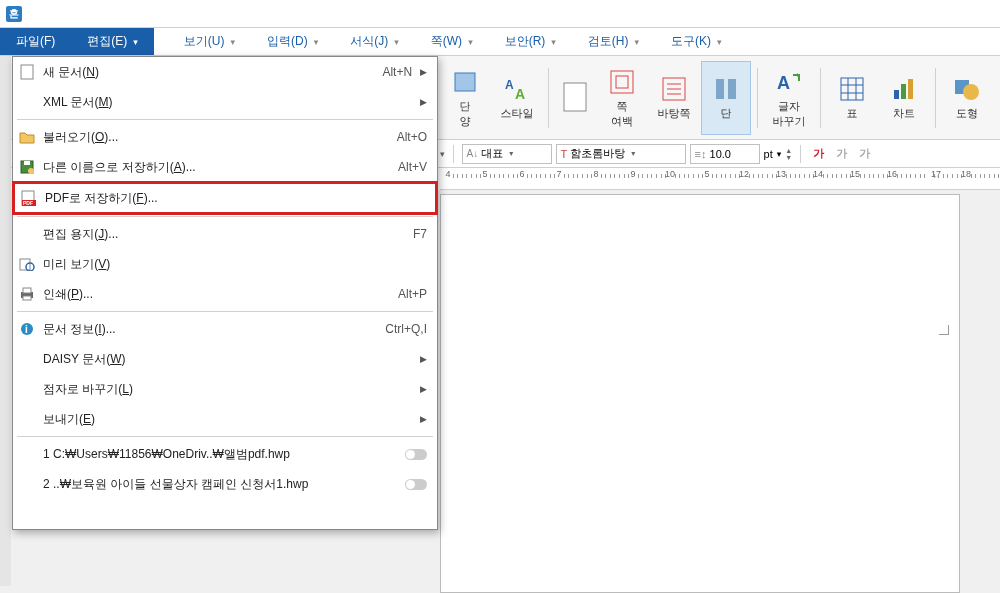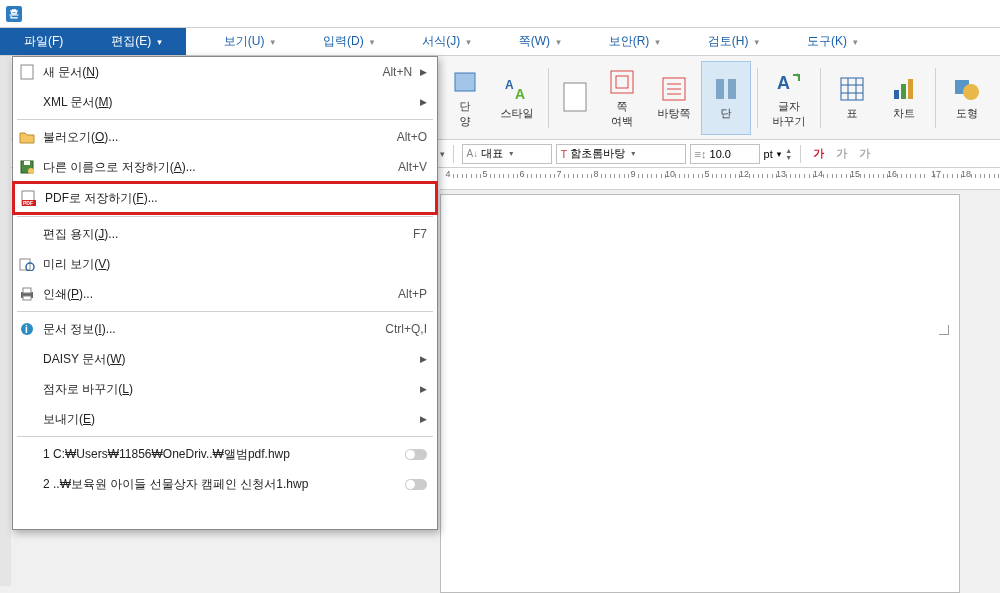--- a/index.html
+++ b/index.html
@@ -5,21 +5,21 @@
     * { margin: 0; padding: 0; box-sizing: border-box; }
     body { font-family: "Malgun Gothic", sans-serif; font-size: 12px; background: #fff; overflow: hidden; width: 1000px; height: 593px; position: relative; }
     
     
     .titlebar { height: 28px; background: #fff; border-bottom: 1px solid #d0d0d0; display: flex; align-items: center; padding-left: 6px; }
     .app-icon { width: 16px; height: 16px; background: #2e7cc0; border-radius: 2px; display: flex; align-items: center; justify-content: center; color: #fff; font-size: 10px; font-weight: bold; }
     .doc-title { flex: 1; text-align: right; padding-right: 10px; color: #1a5490; font-size: 13px; font-weight: bold; }
 
     
     .menubar { height: 28px; background: #fff; display: flex; align-items: stretch; border-bottom: 1px solid #d0d0d0; }
-    .menu-item { display: flex; align-items: center; padding: 0 24px; color: #195ea9; font-size: 12px; cursor: pointer; position: relative; }
+    .menu-item { display: flex; align-items: center; padding: 0 16px; color: #195ea9; font-size: 12px; cursor: pointer; position: relative; }
     .menu-item.active { background: #195ea9; color: #fff; }
     .menu-item .arrow { margin-left: 6px; font-size: 9px; color: #888; }
     .menu-item.active .arrow { color: #fff; }
 
     
     .ribbon { height: 84px; background: #f6f6f6; border-bottom: 1px solid #d0d0d0; display: flex; align-items: center; padding-left: 440px; gap: 2px; }
     .ribbon-btn { display: flex; flex-direction: column; align-items: center; justify-content: center; width: 50px; height: 74px; cursor: pointer; border: 1px solid transparent; }
     .ribbon-btn.active { background: #d8e8f5; border: 1px solid #a5c8e8; }
     .ribbon-icon { width: 30px; height: 30px; display: flex; align-items: center; justify-content: center; margin-bottom: 2px; }
     .ribbon-label { font-size: 11px; color: #333; text-align: center; }

